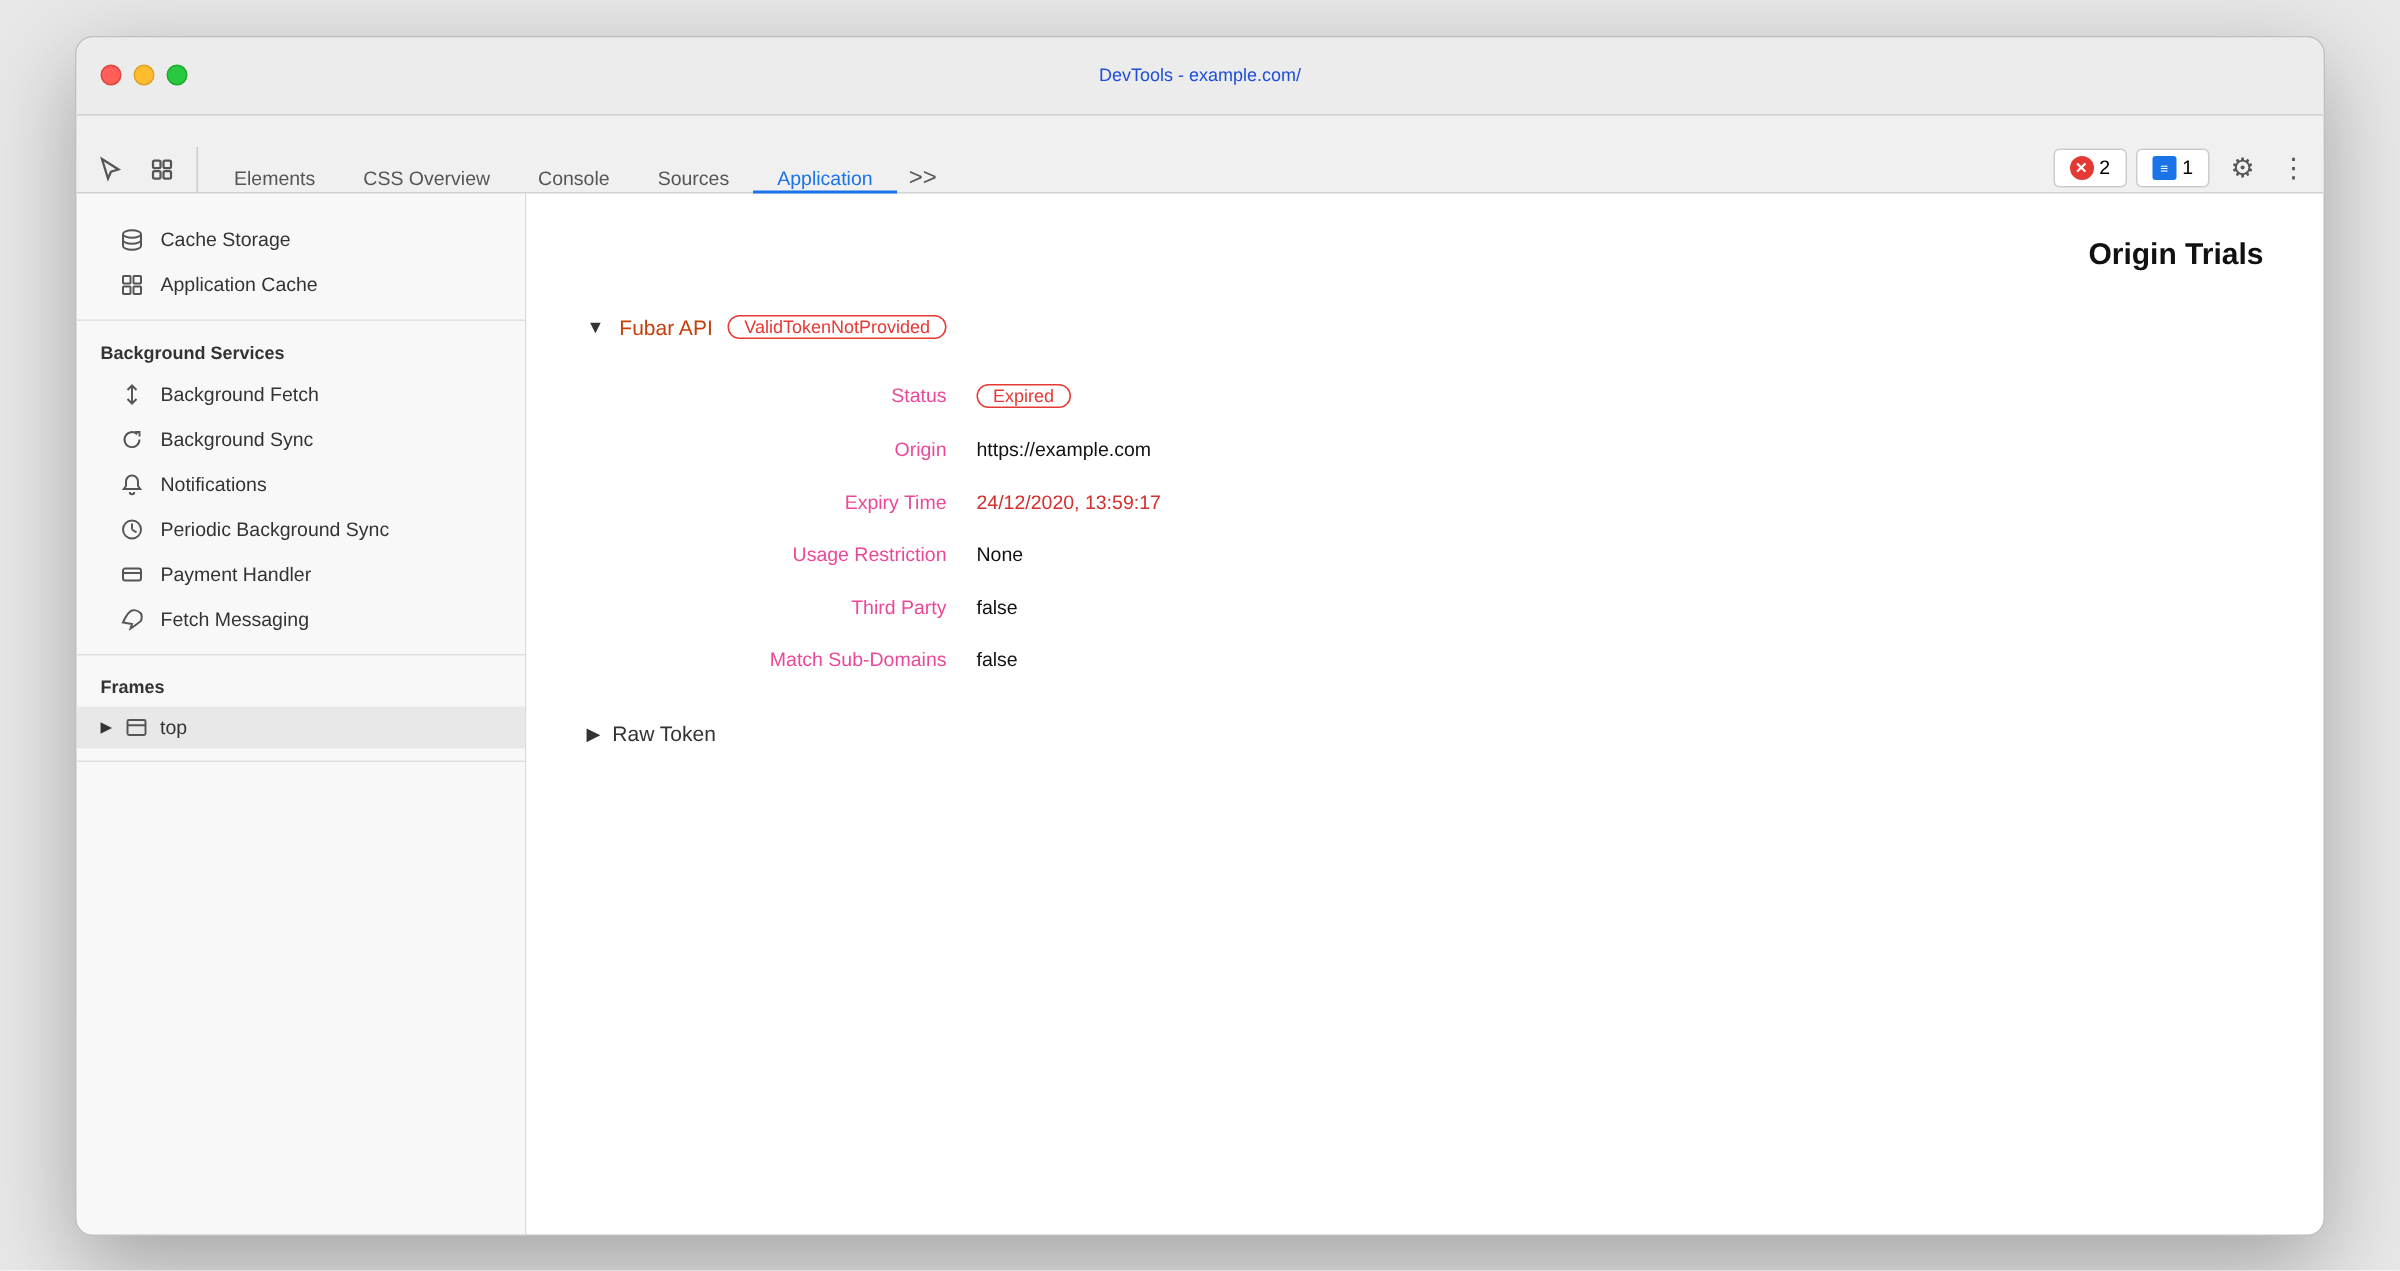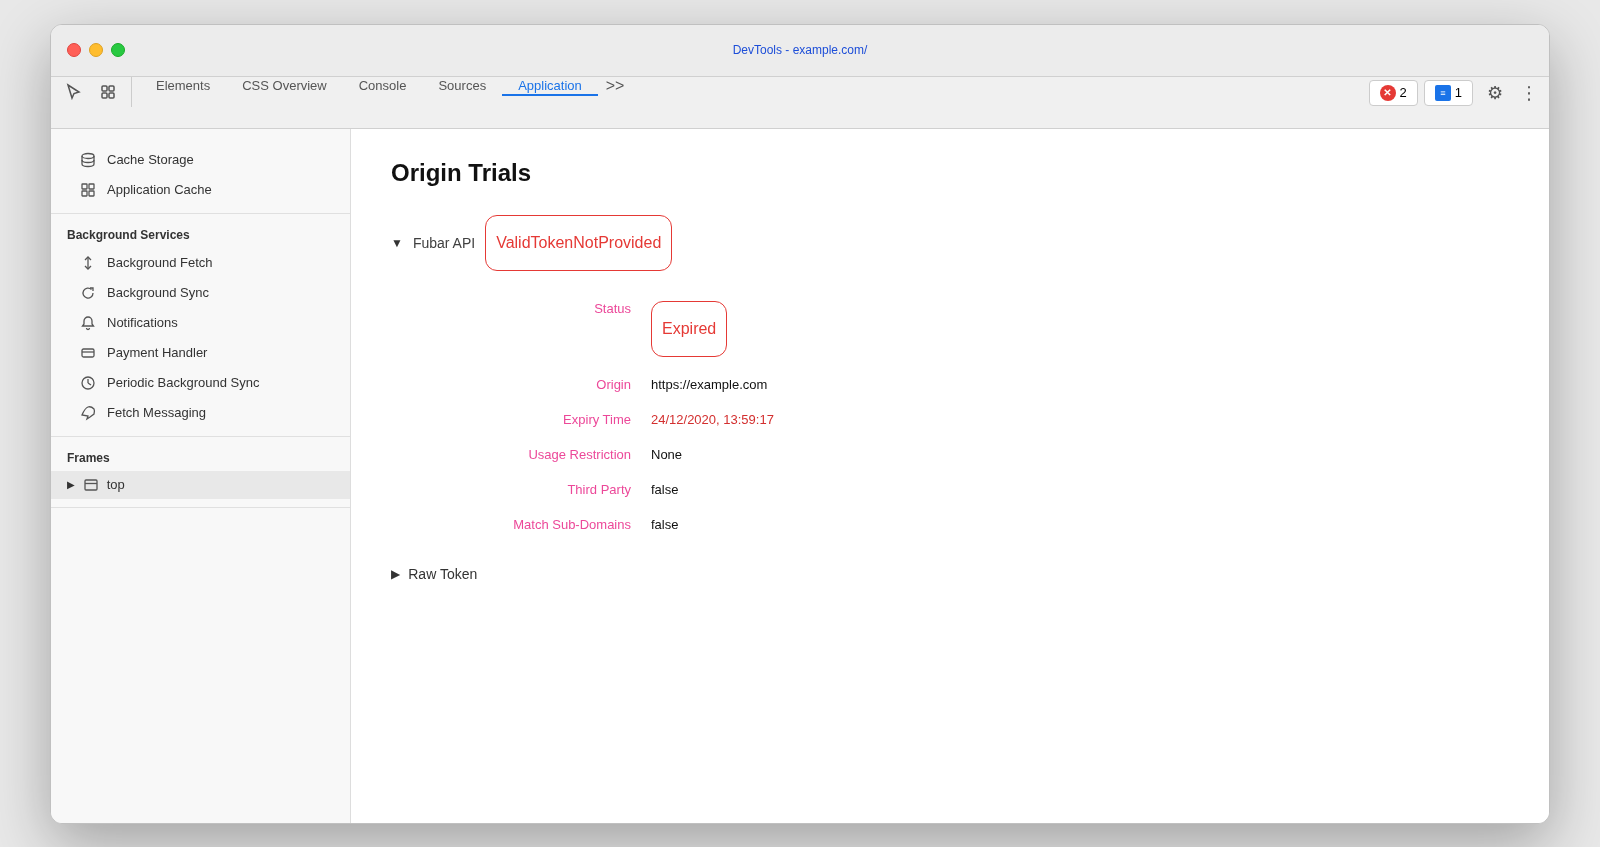--- a/index.html
+++ b/index.html
@@ -52,21 +52,21 @@
       transform: translateX(-50%);
       font-size: 12px;
       font-weight: 400;
       color: #1d4ed8;
     }
     
     .tabbar {
       background: #f0f0f0;
       height: 52px;
       display: flex;
-      align-items: flex-start;
+      align-items: flex-end;
       border-bottom: 1px solid #d0d0d0;
       padding: 0 8px;
       flex-shrink: 0;
     }
     .tabbar-left {
       display: flex;
       align-items: center;
       gap: 4px;
       margin-right: 8px;
       padding-right: 8px;
@@ -209,48 +209,49 @@
       background: #e8e8e8;
     }
     
     .content {
       flex: 1;
       padding: 30px 40px;
       overflow-y: auto;
       background: white;
     }
     .content-title {
-      font-size: 24px;
+      font-size: 20px;
       font-weight: 700;
       color: #111;
       margin-bottom: 28px;
+      text-align: right;
     }
     .trial-section {
       margin-bottom: 20px;
     }
     .trial-header {
       display: flex;
       align-items: center;
       gap: 10px;
       margin-bottom: 20px;
     }
     .trial-arrow {
       font-size: 12px;
       color: #333;
     }
     .trial-name {
       font-size: 14px;
-      color: #404040;
+      color: #c2410c;
       font-weight: 500;
     }
     .status-badge {
       display: inline-block;
-      padding: 18px 10px;
+      padding: 0 10px;
       border-radius: 12px;
-      font-size: 16px;
+      font-size: 12px;
       font-weight: 500;
     }
     .status-badge.error {
       border: 1.5px solid #e53935;
       color: #e53935;
     }
     .status-badge.expired {
       border: 1.5px solid #e53935;
       color: #e53935;
     }
@@ -419,35 +420,35 @@
             <svg width="16" height="16" viewBox="0 0 16 16" fill="none">
               <path d="M8 2a4 4 0 0 1 4 4v3l1.5 2H2.5L4 9V6a4 4 0 0 1 4-4z" stroke="#555" stroke-width="1.3" fill="none"></path>
               <path d="M6.5 13a1.5 1.5 0 0 0 3 0" stroke="#555" stroke-width="1.3" fill="none"></path>
             </svg>
           </div>
           <span>Notifications</span>
         </div>
         <div class="sidebar-item">
           <div class="item-icon">
             <svg width="16" height="16" viewBox="0 0 16 16" fill="none">
-              <rect x="2" y="4" width="12" height="8" rx="1.5" stroke="#555" stroke-width="1.3"></rect>
-              <line x1="2" y1="7" x2="14" y2="7" stroke="#555" stroke-width="1.3"></line>
-            </svg>
-          </div>
-          <span>Payment Handler</span>
-        </div>
-        <div class="sidebar-item">
-          <div class="item-icon">
-            <svg width="16" height="16" viewBox="0 0 16 16" fill="none">
               <circle cx="8" cy="8" r="6" stroke="#555" stroke-width="1.3"></circle>
               <line x1="8" y1="4" x2="8" y2="8" stroke="#555" stroke-width="1.3"></line>
               <line x1="8" y1="8" x2="11" y2="10" stroke="#555" stroke-width="1.3"></line>
             </svg>
           </div>
           <span>Periodic Background Sync</span>
+        </div>
+        <div class="sidebar-item">
+          <div class="item-icon">
+            <svg width="16" height="16" viewBox="0 0 16 16" fill="none">
+              <rect x="2" y="4" width="12" height="8" rx="1.5" stroke="#555" stroke-width="1.3"></rect>
+              <line x1="2" y1="7" x2="14" y2="7" stroke="#555" stroke-width="1.3"></line>
+            </svg>
+          </div>
+          <span>Payment Handler</span>
         </div>
         <div class="sidebar-item">
           <div class="item-icon">
             <svg width="16" height="16" viewBox="0 0 16 16" fill="none">
               <path d="M2 10 Q5 3 8 2 Q11 1 14 4 Q15 6 14 9 L10 12 L7 14 L8 11 Z" stroke="#555" stroke-width="1.3" fill="none"></path>
             </svg>
           </div>
           <span>Fetch Messaging</span>
         </div>
       </div>

